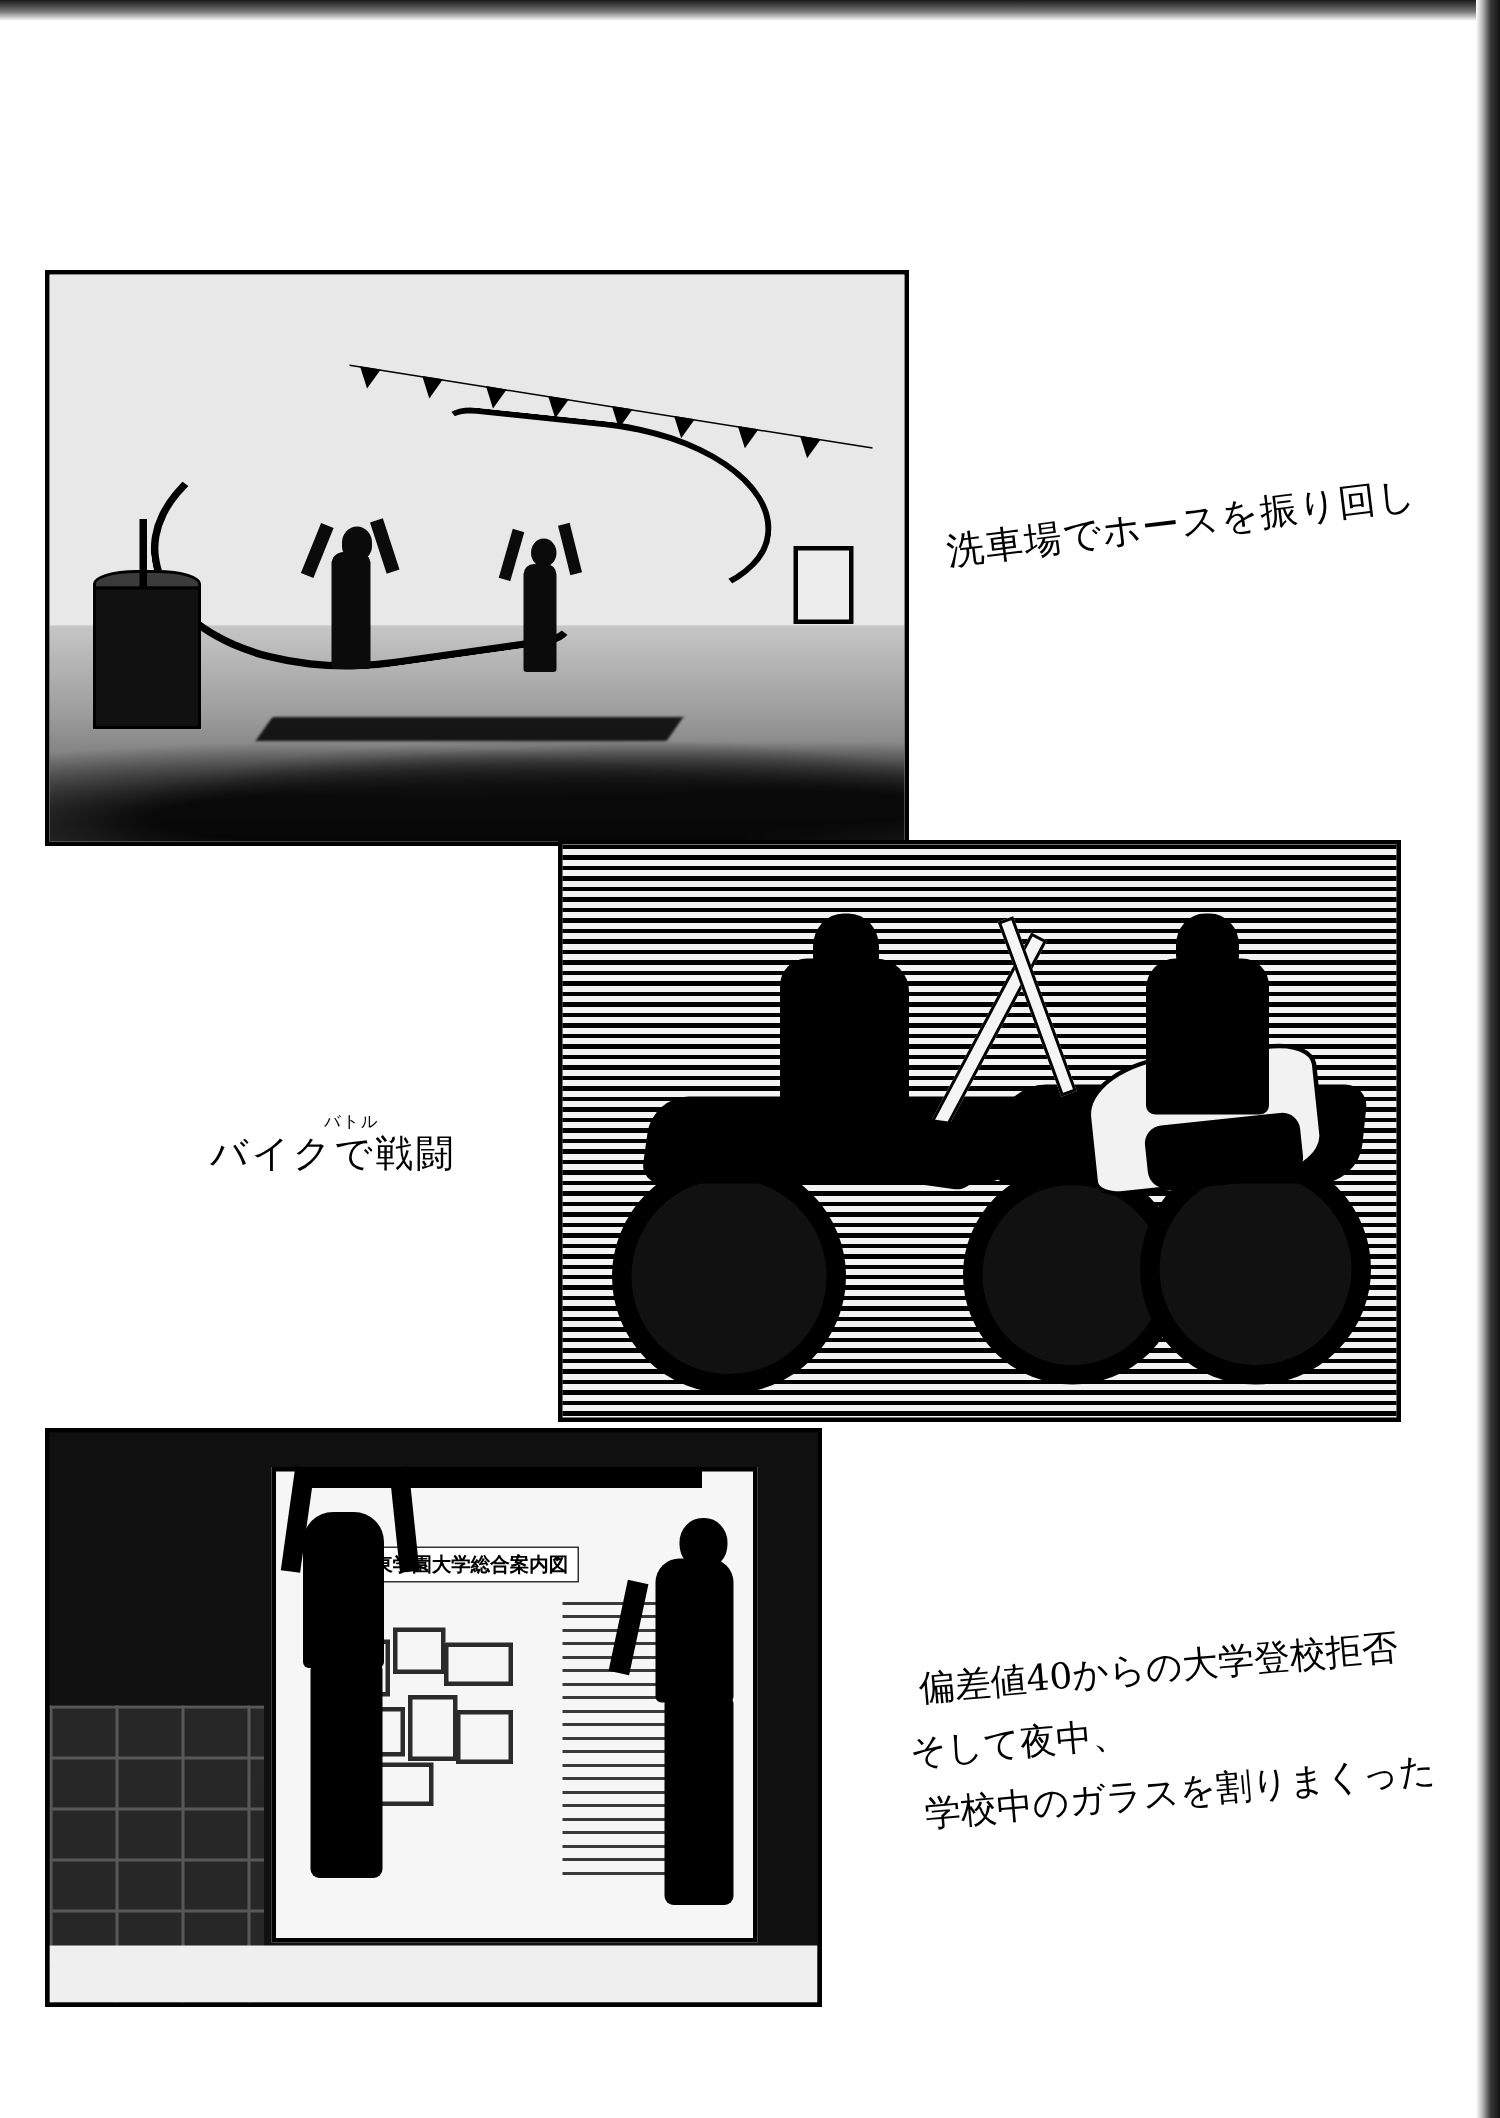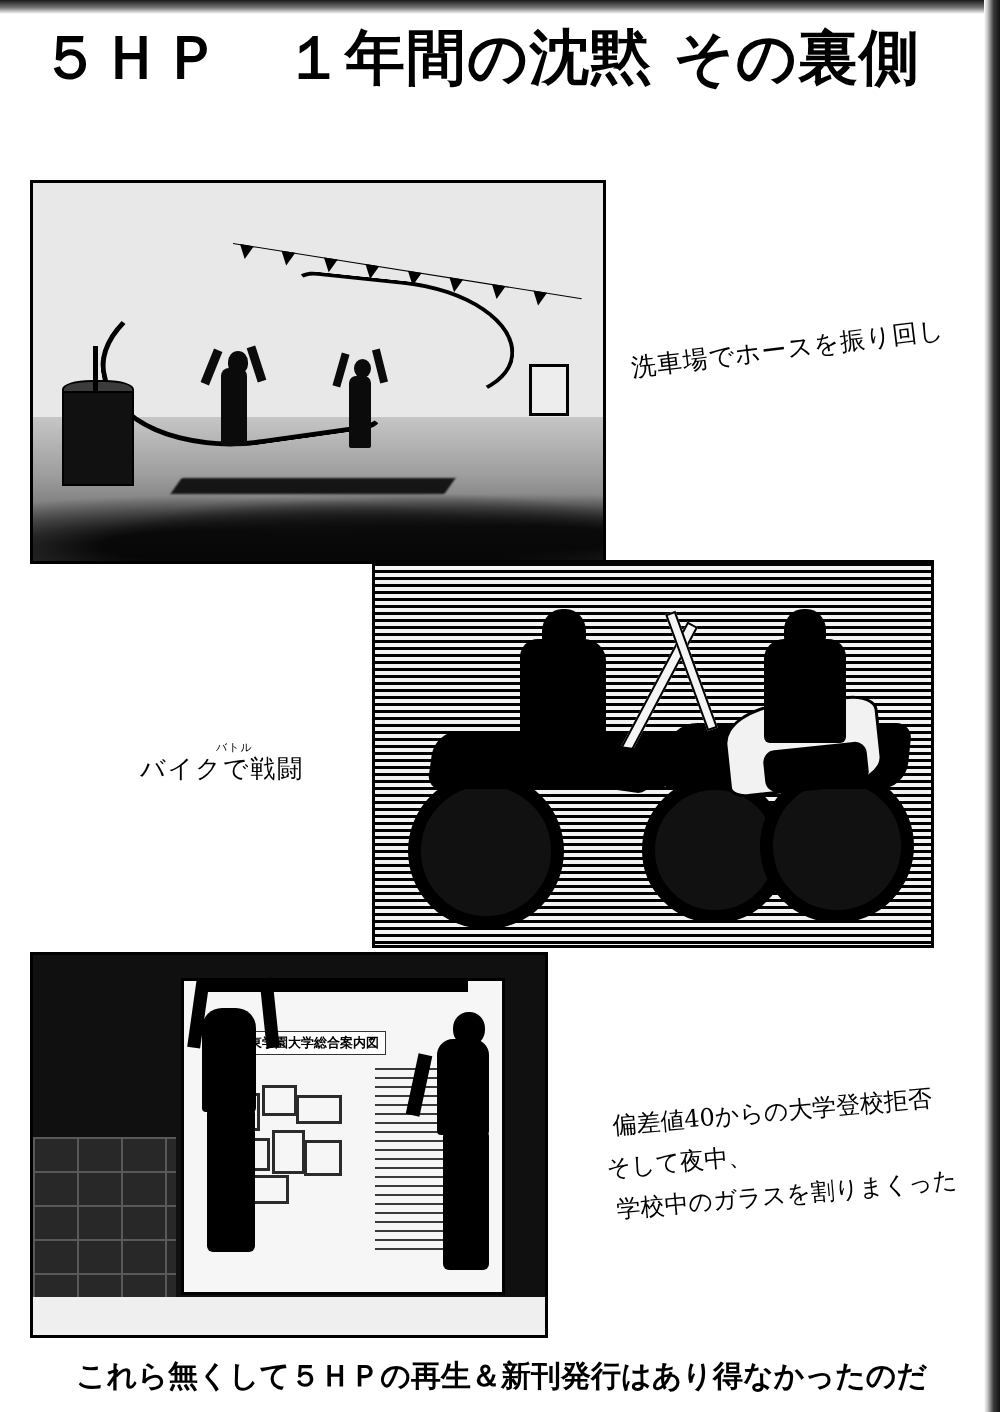--- a/index.html
+++ b/index.html
@@ -414,21 +414,20 @@
   }
 </style>
 </head>
 <body>
 
 <div class="page">
 
   <div class="gutter-top"></div>
   <div class="gutter"></div>
 
-  <div class="headline">５ＨＰ　１年間の沈黙 その裏側</div>
 
   <div class="panel" id="panel-carwash">
     <div class="cw-sky"></div>
     <div class="cw-ground"></div>
 
     <div class="cw-bunting">
       <i class="cw-flag" style="left:2%"></i>
       <i class="cw-flag" style="left:14%"></i>
       <i class="cw-flag" style="left:26%"></i>
       <i class="cw-flag" style="left:38%"></i>
@@ -517,15 +516,14 @@
     <div class="sc-floor"></div>
   </div>
 
   <div class="caption" id="cap-school">
     <span class="ln1">偏差値40からの大学登校拒否</span>
     <span class="ln2">そして夜中、</span>
     <span class="ln3">学校中のガラスを割りまくった</span>
   </div>
 
   <div class="page-number">37</div>
-  <div class="footer-line">これら無くして５ＨＰの再生＆新刊発行はあり得なかったのだ</div>
 
 </div>
 
 </body></html>

